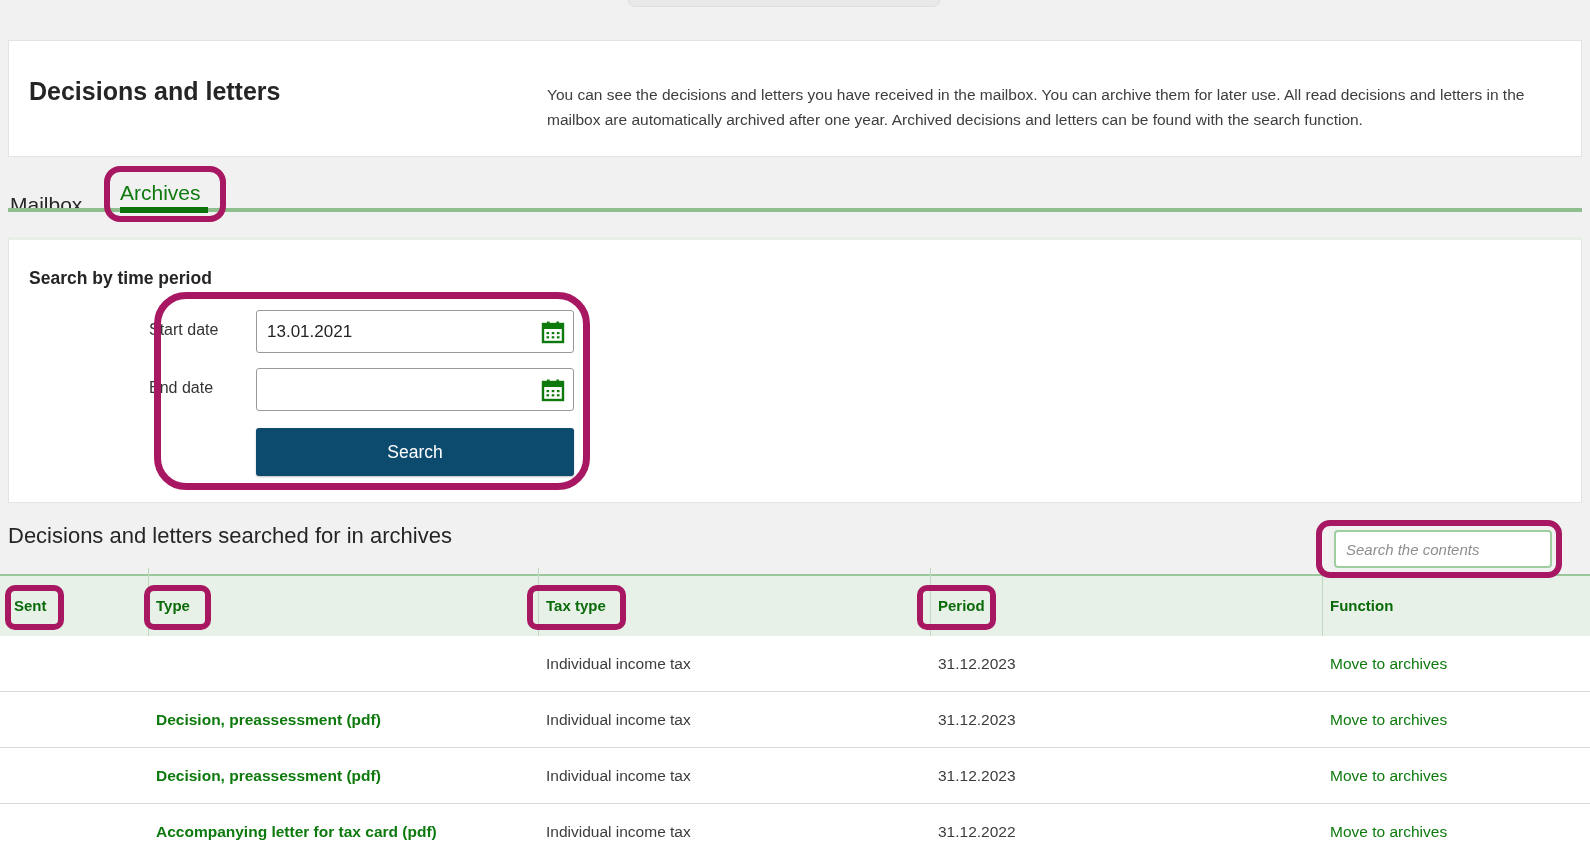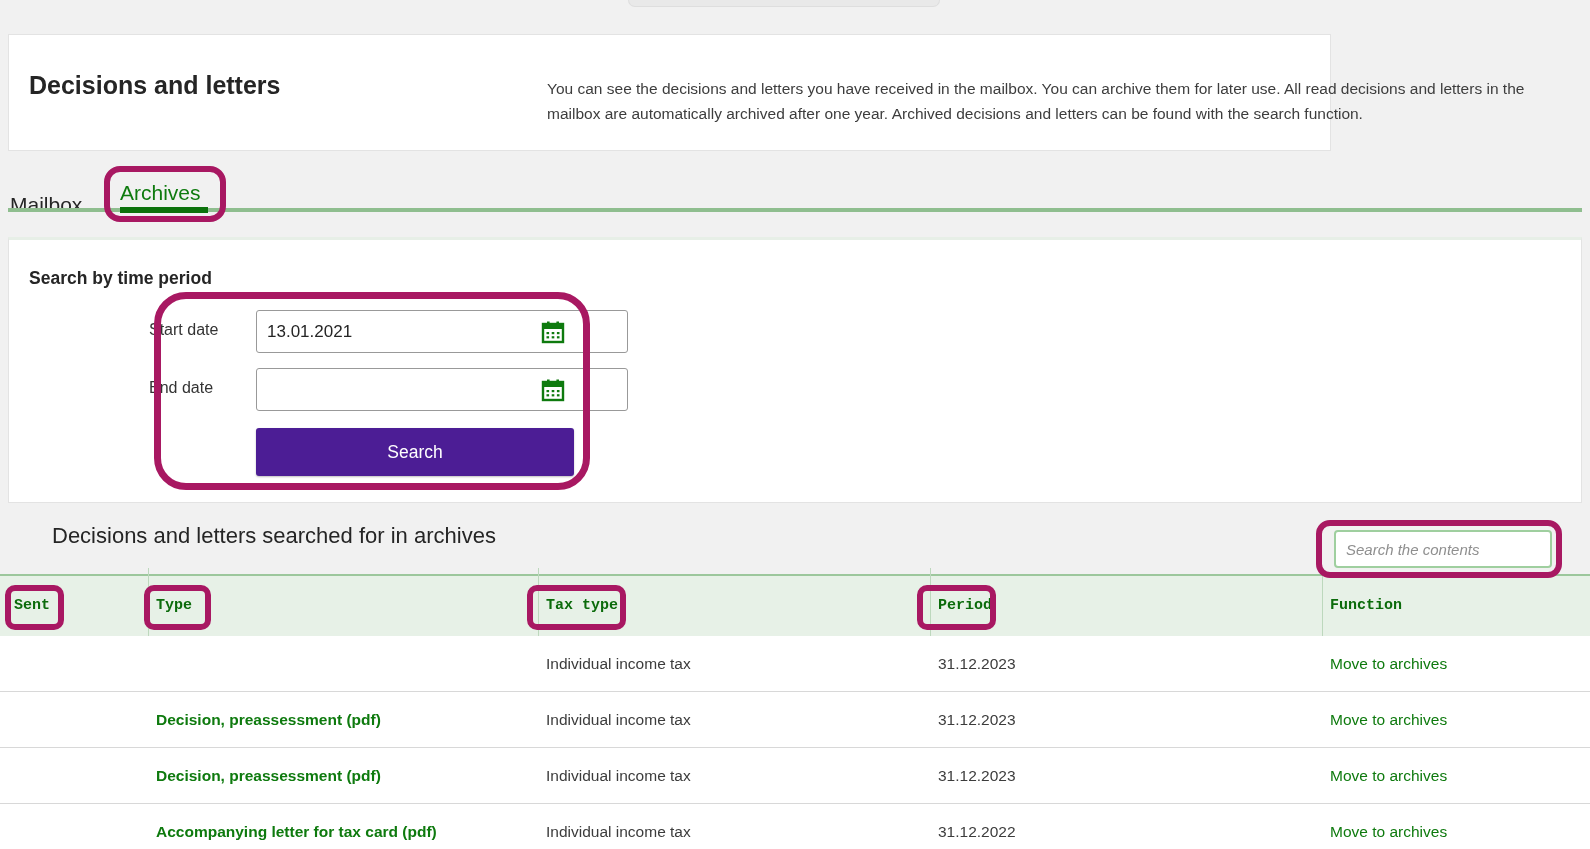--- a/index.html
+++ b/index.html
@@ -6,53 +6,53 @@
   html,body { width:1590px; height:849px; }
   body { font-family:"Liberation Sans", sans-serif; background:#f1f1f1; overflow:hidden; }
   #app { position:relative; width:1590px; height:849px; background:#f1f1f1; }
 
   
   .top-fragment { position:absolute; left:628px; top:0; width:312px; height:7px;
     background:#e9e9e9; border:1px solid #dedede; border-top:none; border-radius:0 0 8px 8px; }
 
   
   .card { position:absolute; background:#ffffff; border:1px solid #e3e3e3; }
-  .header-card { left:8px; top:34px; width:1323px; height:117px;padding-left:29px; }
+  .header-card { left:8px; top:40px; width:1574px; height:117px;padding-left:29px; }
   .page-title { position:absolute; left:20px; top:36px; font-size:25px; font-weight:600; color:#252525; }
   .page-desc { position:absolute; left:538px; top:41px; width:985px; font-size:15.5px; line-height:25px; color:#3d3d3d; }
 
   
   .tab { position:absolute; font-size:21px; cursor:pointer; }
   .tab-mailbox { left:10px; top:193px; color:#252525; }
   .tab-archives { left:120px; top:181px; color:#0e7a0e; }
   .tab-line { position:absolute; left:8px; right:8px; top:208px; height:4px; background:#8fbe8f; }
   .tab-line-active { position:absolute; left:120px; top:207px; width:88px; height:6px; background:#0c720c; }
 
   
   .search-card { left:8px; top:237px; width:1574px; height:266px; border-top:3px solid #e7efe7; }
   .search-title { position:absolute; left:20px; top:28px; font-size:17.5px; font-weight:700; color:#252525; }
   .field-label { position:absolute; left:140px; width:105px; font-size:16px; color:#333; }
-  .date-input { position:absolute; left:247px; width:372px; height:43px; border:1px solid #999;
+  .date-input { position:absolute; left:247px; width:318px; height:43px; border:1px solid #999;
     border-radius:3px; background:#fff; font-family:"Liberation Sans",sans-serif;
     font-size:17px; color:#252525; padding:0 40px 0 10px; }
   .cal-icon { position:absolute; left:532px; width:24px; height:24px; cursor:pointer; }
-  .search-btn { position:absolute; left:247px; top:188px; width:318px; height:48px; background:#4c1d95;
+  .search-btn { position:absolute; left:247px; top:188px; width:318px; height:48px; background:#0c4a6e;
     color:#fff; border:none; border-radius:3px; font-family:"Liberation Sans",sans-serif;
     font-size:17.5px; cursor:pointer; box-shadow:0 1px 2px rgba(0,0,0,.25); }
 
   
-  .results-title { position:absolute; left:8px; top:523px; font-size:22px; color:#252525;margin-left:44px; }
+  .results-title { position:absolute; left:8px; top:523px; font-size:22px; color:#252525; }
   .contents-input { position:absolute; left:1334px; top:530px; width:218px; height:38px;
     border:2px solid #9fcf9f; border-radius:4px; background:#fff; padding:0 10px;
     font-family:"Liberation Sans",sans-serif; font-size:15px; color:#444; }
   .contents-input::placeholder, .date-input::placeholder { font-style:italic; color:#8f8f8f; }
 
   
   .thead { position:absolute; left:0; top:574px; width:1590px; height:62px;
-    background:#e7f1e7; border-top:2px solid #9cc79c;font-family:Liberation Mono, monospace; }
+    background:#e7f1e7; border-top:2px solid #9cc79c; }
   .th { position:absolute; top:21px; font-size:15px; font-weight:700; color:#0b6b0b; }
   .th-sent { left:14px; } .th-type { left:156px;text-align:right; } .th-taxtype { left:546px; }
   .th-period { left:938px; } .th-function { left:1330px; }
   .col-divider { position:absolute; top:-8px; width:1px; height:70px; background:#bdd8bd; }
 
   .tbody { position:absolute; left:0; top:636px; width:1590px; height:213px; background:#fff; }
   .trow { position:relative; width:1590px; height:56px; border-bottom:1px solid #d8d8d8; background:#fff; }
   .trow:last-child { border-bottom:none; }
   .td { position:absolute; top:0; line-height:56px; font-size:15.5px; white-space:nowrap; }
   .td-sent { left:14px; color:#3c3c3c; }

